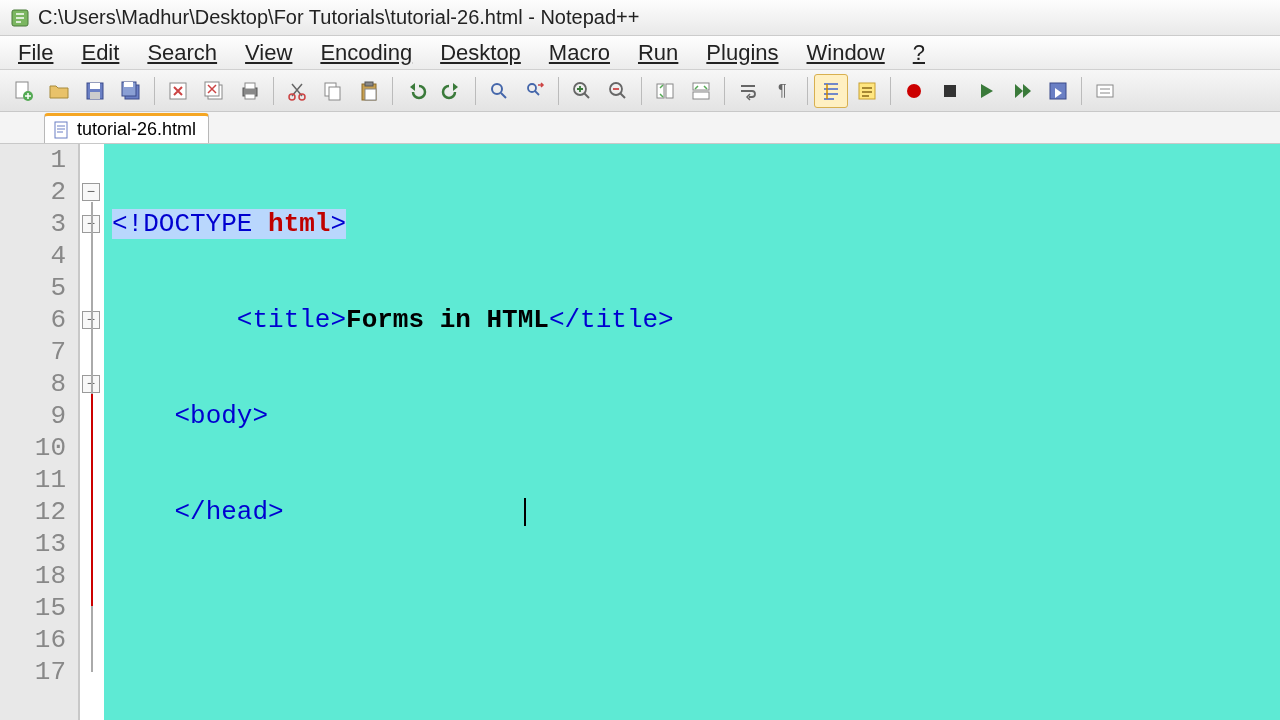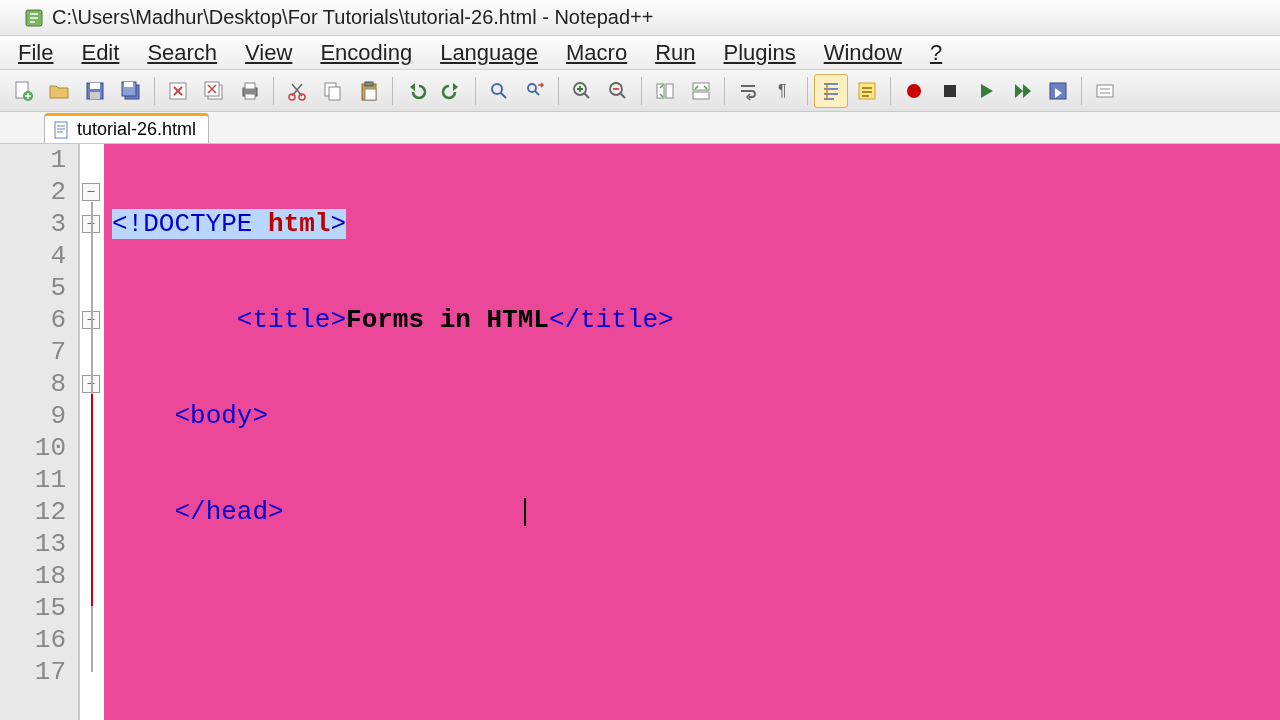--- a/index.html
+++ b/index.html
@@ -12,21 +12,21 @@
   height: 720px;
 }
 
 
 .titlebar {
   height: 36px;
   background: linear-gradient(#fdfdfd, #e9e9e9);
   border-bottom: 1px solid #ccc;
   display: flex;
   align-items: center;
-  padding: 0 24px;
+  padding: 0 10px;
   font-size: 20px;
   color: #222;
 }
 .titlebar .app-icon {
   width: 20px; height: 20px;
   margin-right: 8px;
   display: inline-flex;
 }
 
 
@@ -132,21 +132,21 @@
 }
 .foldline {
   position: absolute;
   left: 11px;
   width: 2px;
   background: #c00;
 }
 .foldline.gray { background: #aaa; }
 .codearea {
   flex: 1;
-  background: #ec4899;
+  background: #5eead4;
   position: relative;
   white-space: pre;
 }
 .codeline {
   height: 32px;
   padding-left: 8px;
 }
 .sel { background: #b9d7fd; }
 
 
@@ -176,21 +176,21 @@
   </span>
   <span>C:\Users\Madhur\Desktop\For Tutorials\tutorial-26.html - Notepad++</span>
 </div>
 
 <div class="menubar">
   <div class="mitem">File</div>
   <div class="mitem">Edit</div>
   <div class="mitem">Search</div>
   <div class="mitem">View</div>
   <div class="mitem">Encoding</div>
-  <div class="mitem">Language</div>
+  <div class="mitem">Desktop</div>
   <div class="mitem">Macro</div>
   <div class="mitem">Run</div>
   <div class="mitem">Plugins</div>
   <div class="mitem">Window</div>
   <div class="mitem">?</div>
 </div>
 
 <div class="toolbar">
   <div class="tbtn">
       <svg width="22" height="22">

